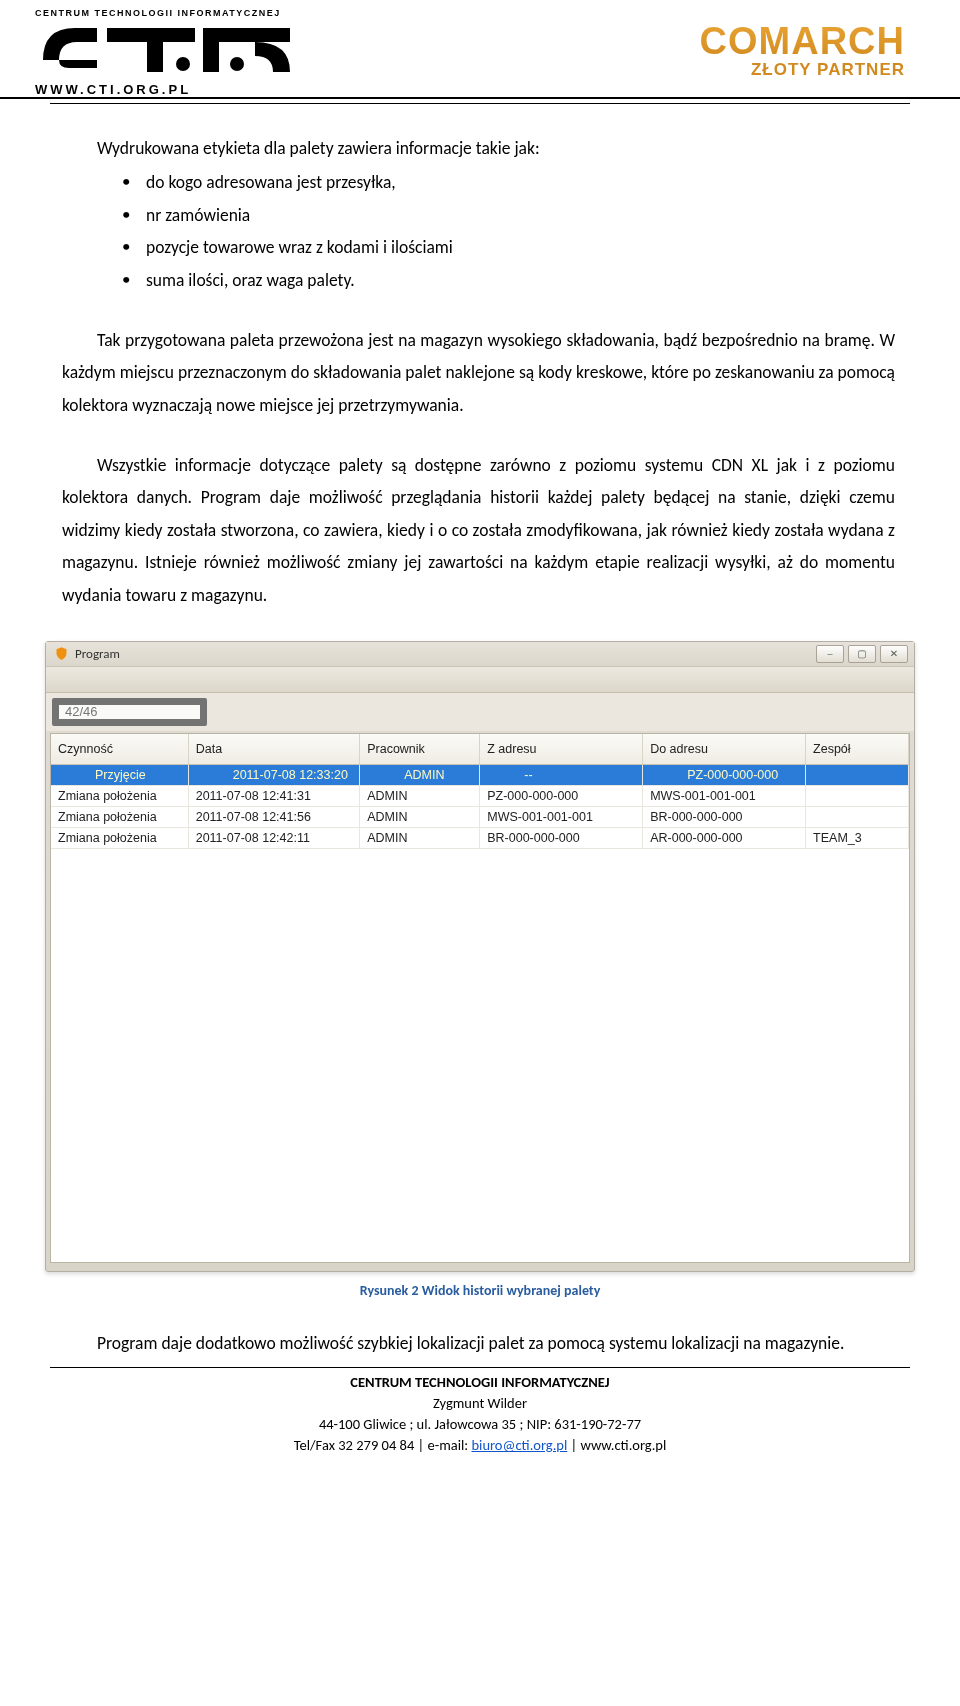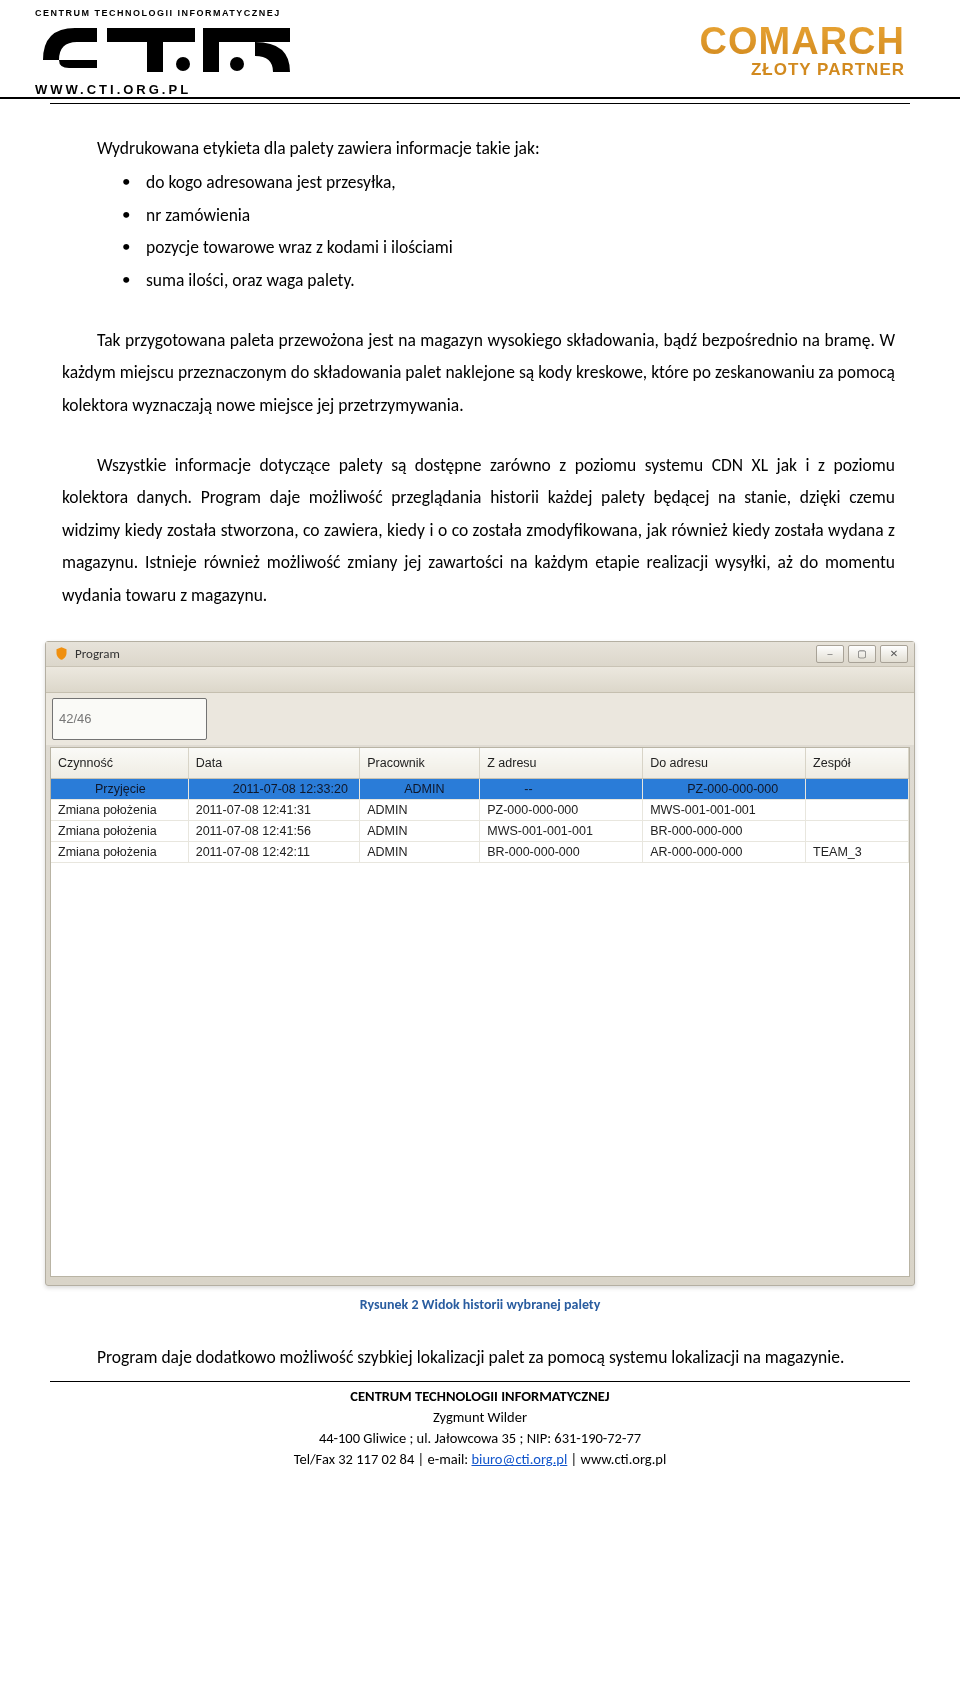--- a/index.html
+++ b/index.html
@@ -154,23 +154,23 @@
     border-bottom: 1px solid #c5bfaf;
   }
   .filter-row {
     padding: 5px 6px;
     background: #ebe7de;
   }
   .filter-input {
     width: 155px;
     height: 22px;
     background: #fafaf7;
-    border: 1px solid #737373;
+    border: 7px solid #737373;
     border-radius: 2px;
-    padding: 20px 6px;
+    padding: 7px 6px;
     font-size: 13px;
     color: #777;
   }
   .grid-area {
     margin: 2px 4px 8px 4px;
     background: #fff;
     border: 1px solid #b9b4a4;
     height: 530px;
     overflow: hidden;
   }
@@ -191,21 +191,21 @@
   }
   table.grid td {
     padding: 3px 7px;
     border-right: 1px solid #e8e6de;
     border-bottom: 1px solid #e8e6de;
     white-space: nowrap;
     color: #222;
   }
   table.grid tr.sel td {
     background: #2a7cd8;
-    color: #0f172a;
+    color: #fef9c3;
     padding-left: 44px;
   }
   .caption {
     text-align: center;
     color: #2a5da0;
     font-size: 14px;
     font-weight: bold;
     margin: 10px 0 28px 0;
   }
   .footer {
@@ -335,15 +335,15 @@
 
 <div class="content">
   <p class="indent">Program daje dodatkowo możliwość szybkiej lokalizacji palet za pomocą systemu lokalizacji na magazynie.</p>
 </div>
 
 <div class="footer">
   <div><b>CENTRUM TECHNOLOGII INFORMATYCZNEJ</b></div>
   <div>Zygmunt Wilder</div>
   <div>44-100 Gliwice ; ul. Jałowcowa 35 ; NIP: 631-190-72-77</div>
   <div>
-    <span>Tel/Fax 32 117 02 84 | e-mail: </span><a href="#">biuro@cti.org.pl</a><span> | www.cti.org.pl</span>
+    <span>Tel/Fax 32 279 04 84 | e-mail: </span><a href="#">biuro@cti.org.pl</a><span> | www.cti.org.pl</span>
   </div>
 </div>
 
 </body></html>

